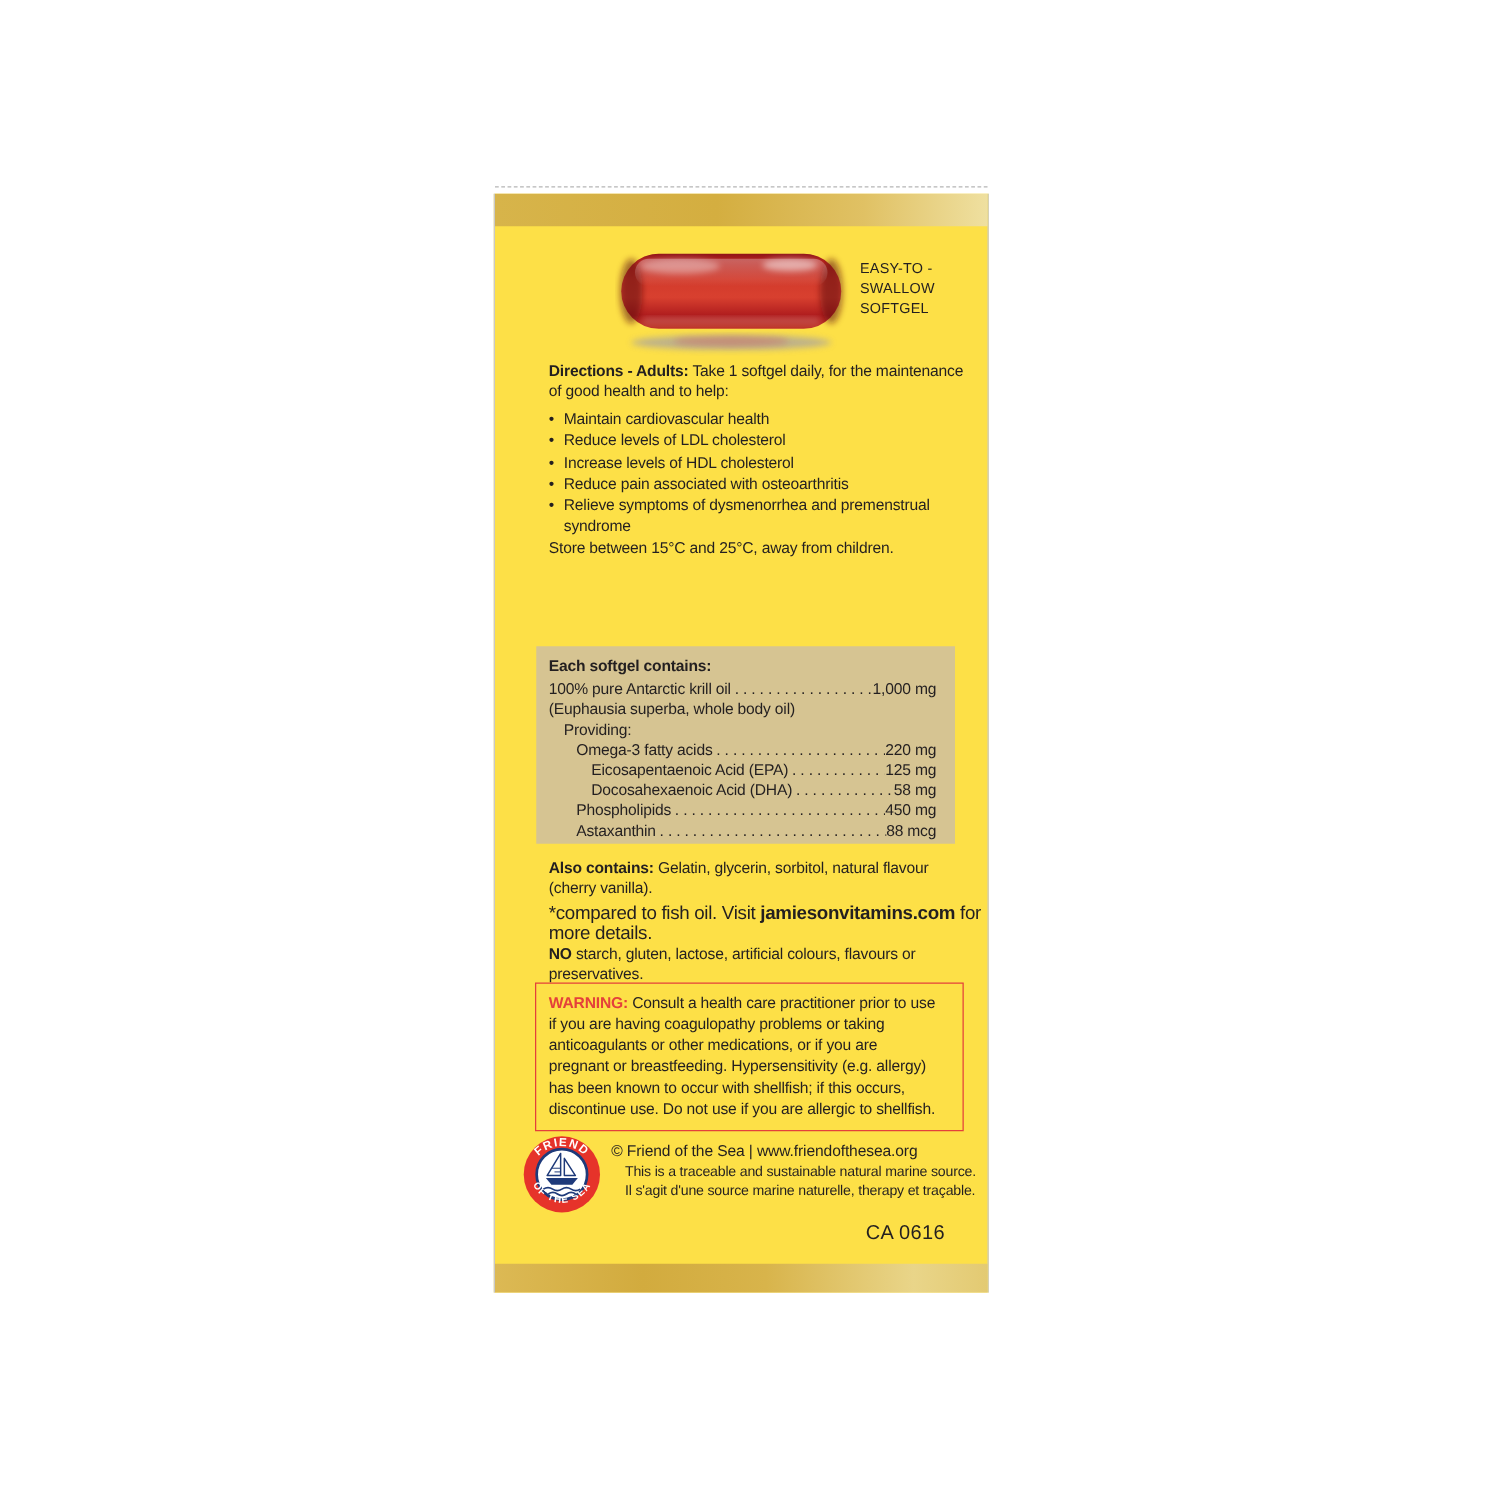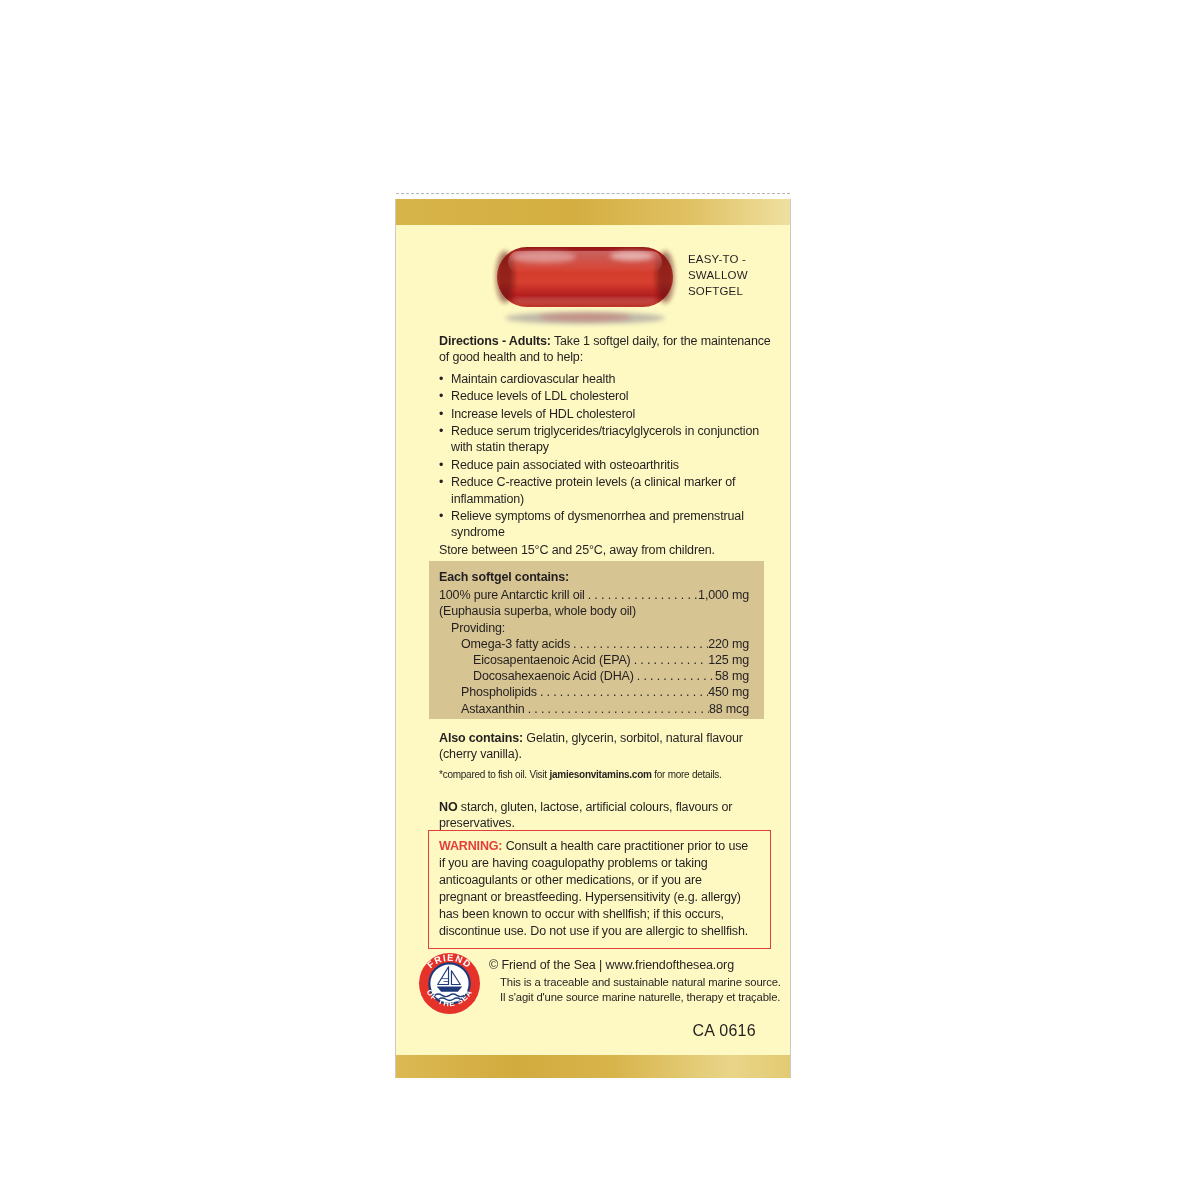--- a/index.html
+++ b/index.html
@@ -2,23 +2,22 @@
 <html><head>
 <meta charset="utf-8">
 <style>
   html,body{margin:0;padding:0;}
   body{
     width:1200px;height:1200px;background:#ffffff;position:relative;
     font-family:"Liberation Sans", sans-serif;color:#231f20;
   }
   .label{
     position:absolute;left:395px;top:155px;width:396px;height:879px;
-    background:#fef9c3;border-left:1px solid #c9c9c9;border-right:1px solid #c9c9c9;
+    background:#fde047;border-left:1px solid #c9c9c9;border-right:1px solid #c9c9c9;
     box-sizing:border-box;
-    margin-top:44px;
   }
   .cut-line{position:absolute;left:0;right:0;top:-6px;border-top:1px dashed #b5b5b5;}
   .gold-bar{position:absolute;left:0;right:0;}
   .gold-top{top:0;height:26px;background:linear-gradient(to right,#d7b44a,#d4ae40 45%,#e0c164 75%,#efe0a0);}
   .gold-bottom{top:856px;height:23px;background:linear-gradient(to right,#dcb954 0%,#d2ab3e 30%,#d8b44b 55%,#e9d589 85%,#e3ca72 100%);}
   .capsule-svg{position:absolute;left:96px;top:42px;width:188px;height:88px;}
   .capsule-caption{
     position:absolute;left:292px;top:52px;font-size:11.5px;line-height:16px;
     letter-spacing:.2px;color:#231f20;
   }
@@ -38,21 +37,21 @@
   .facts-heading{font-weight:bold;margin:0 0 2px 0;}
   .frow{display:flex;align-items:baseline;}
   .i1{margin-left:12px;}
   .i2{margin-left:22px;}
   .i3{margin-left:34px;}
   .fname,.fval{white-space:nowrap;}
   .fdots{flex:1;overflow:hidden;white-space:nowrap;padding:0 3px;}
   .fdots::after{content:". . . . . . . . . . . . . . . . . . . . . . . . . . . . . . . . . . . . . . . . . . . . . . . .";}
   .it{}
   .also-block{top:531px;}
-  .footnote-block{top:568px;width:352px;font-size:10px;letter-spacing:-.25px;}
+  .footnote-block{top:568px;width:352px;font-size:15px;letter-spacing:-.25px;}
   .no-block{top:600px;width:300px;}
   .warning-box{
     position:absolute;left:32px;top:631px;width:343px;box-sizing:border-box;
     border:1.5px solid #e4403b;padding:7px 20px 9px 10px;
     font-size:12.5px;line-height:16.9px;letter-spacing:-.15px;
   }
   .warning-box .warn-lead{color:#e4403b;font-weight:bold;}
   .fos-row{position:absolute;left:22px;top:753px;display:flex;width:365px;}
   .fos-logo{width:63px;height:63px;flex-shrink:0;}
   .fos-text{padding-top:6px;margin-left:8px;}
@@ -106,23 +105,21 @@
     <div>SWALLOW</div>
     <div>SOFTGEL</div>
   </div>
 
   <div class="col directions-block">
     <p><span class="bold">Directions - Adults:</span><span> Take 1 softgel daily, for the maintenance of good health and to help:</span></p>
     <ul class="benefits">
       <li>Maintain cardiovascular health</li>
       <li>Reduce levels of LDL cholesterol</li>
       <li>Increase levels of HDL cholesterol</li>
-      <li>Reduce serum triglycerides/triacylglycerols in conjunction with statin therapy</li>
       <li>Reduce pain associated with osteoarthritis</li>
-      <li>Reduce C-reactive protein levels (a clinical marker of inflammation)</li>
       <li>Relieve symptoms of dysmenorrhea and premenstrual syndrome</li>
     </ul>
     <p class="storage">Store between 15°C and 25°C, away from children.</p>
   </div>
 
   <div class="facts-box">
     <div class="facts-heading">Each softgel contains:</div>
     <div class="frow">
       <span class="fname">100% pure Antarctic krill oil</span>
       <span class="fdots"></span>

